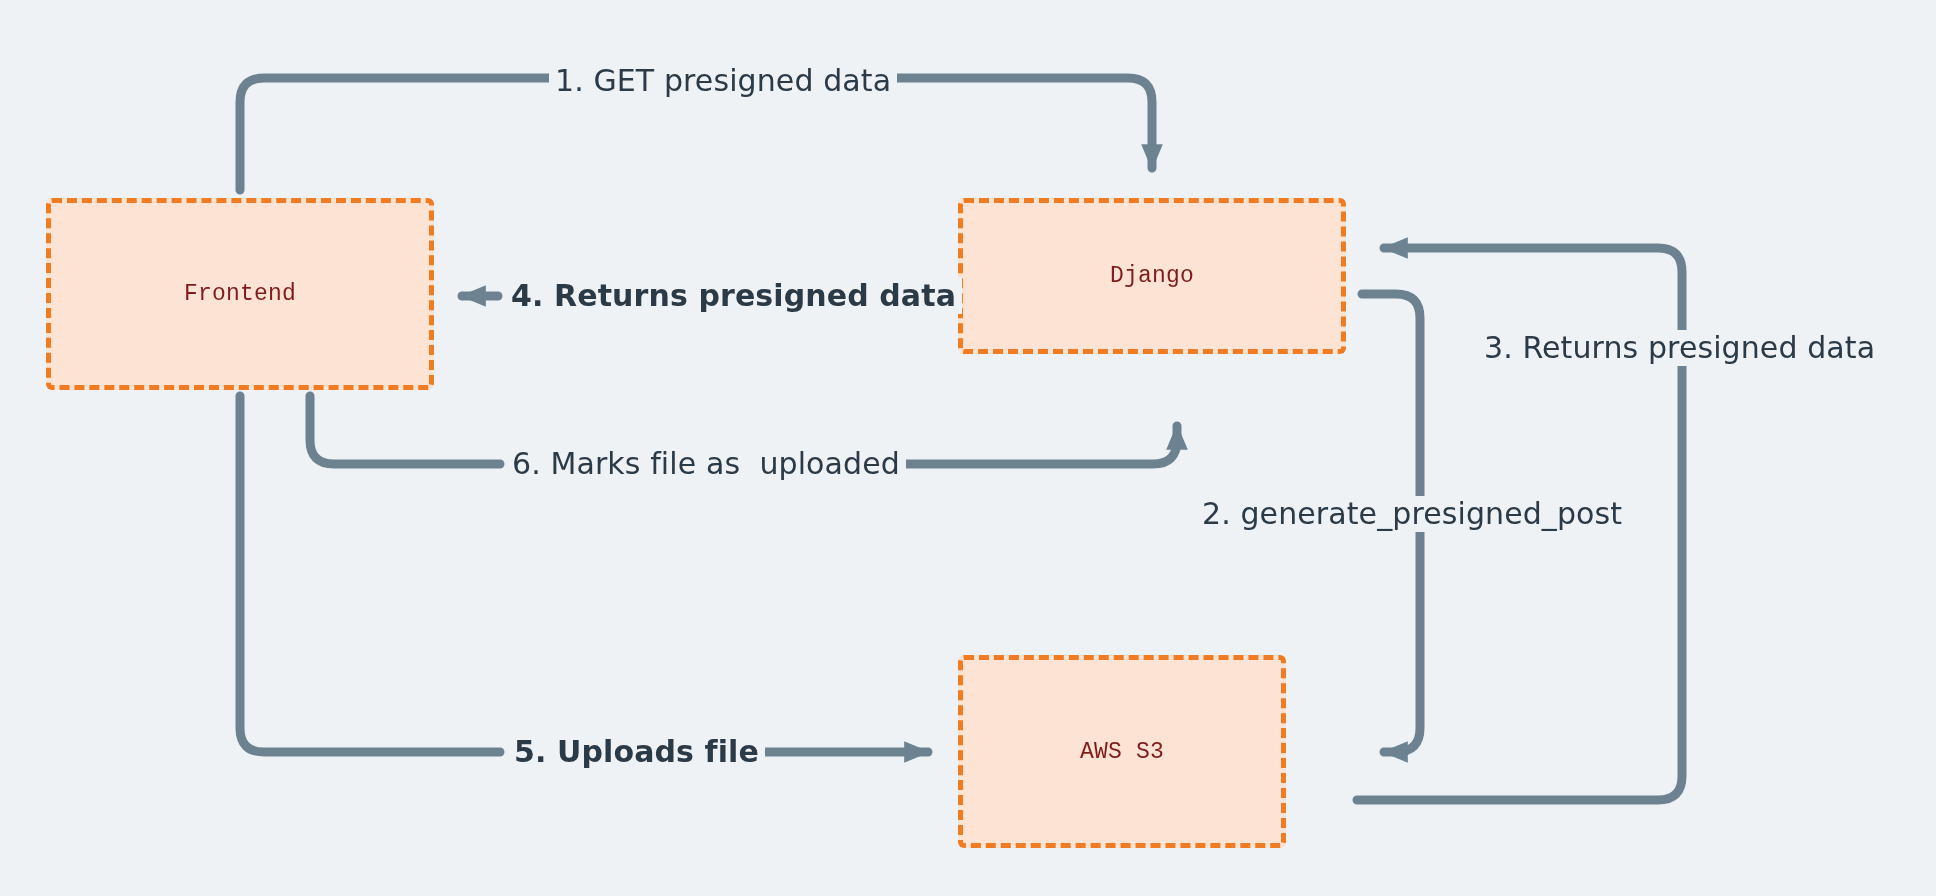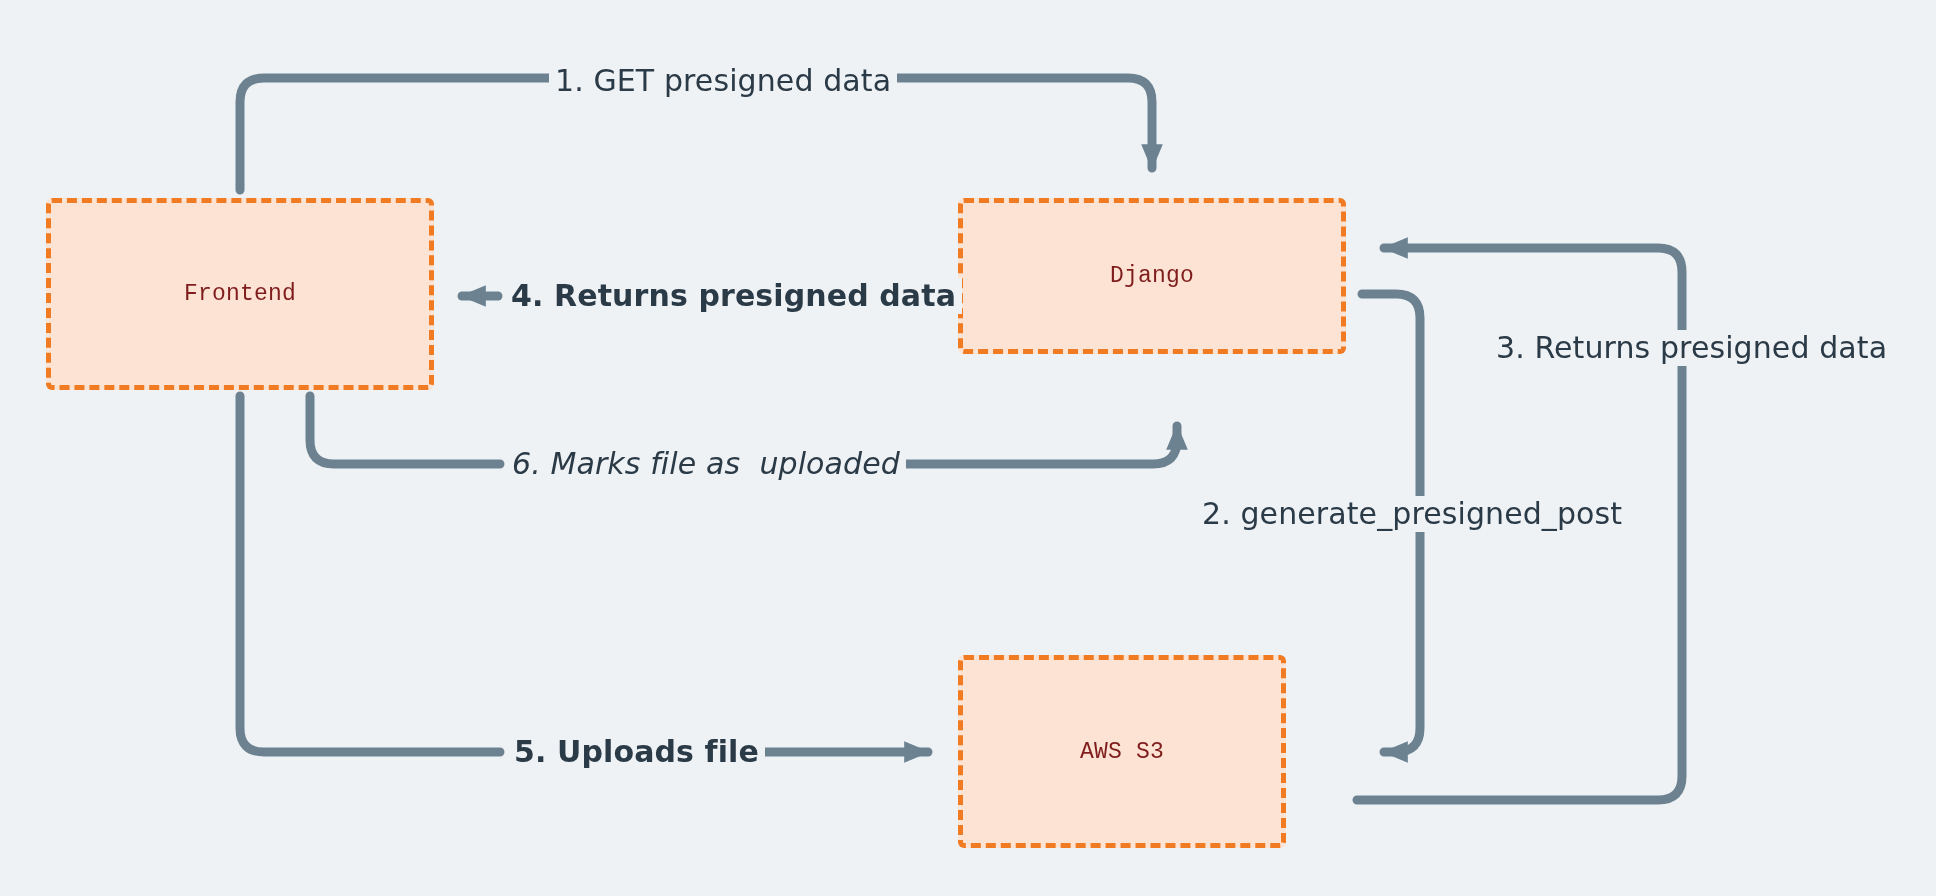--- a/index.html
+++ b/index.html
@@ -96,21 +96,21 @@
   </div>
 
   <div class="node" style="left:958px; top:655px; width:328px; height:193px;">
     <span class="node-label">AWS S3</span>
   </div>
 
   <div class="edge-label" style="left:549px; top:63px;">1. GET presigned data</div>
 
   <div class="edge-label" style="left:1196px; top:496px;text-align:center;">2. generate_presigned_post</div>
 
-  <div class="edge-label" style="left:1478px; top:330px;margin-left:12px;">3. Returns presigned data</div>
+  <div class="edge-label" style="left:1478px; top:330px;">3. Returns presigned data</div>
 
   <div class="edge-label" style="left:505px; top:278px;font-weight:bold;">4. Returns presigned data</div>
 
   <div class="edge-label" style="left:508px; top:734px;font-weight:bold;">5. Uploads file</div>
 
-  <div class="edge-label" style="left:506px; top:446px;font-style:italic;">6. Marks file as  uploaded</div>
+  <div class="edge-label" style="left:506px; top:446px;">6. Marks file as  uploaded</div>
 
 </div>
 
 </body></html>

